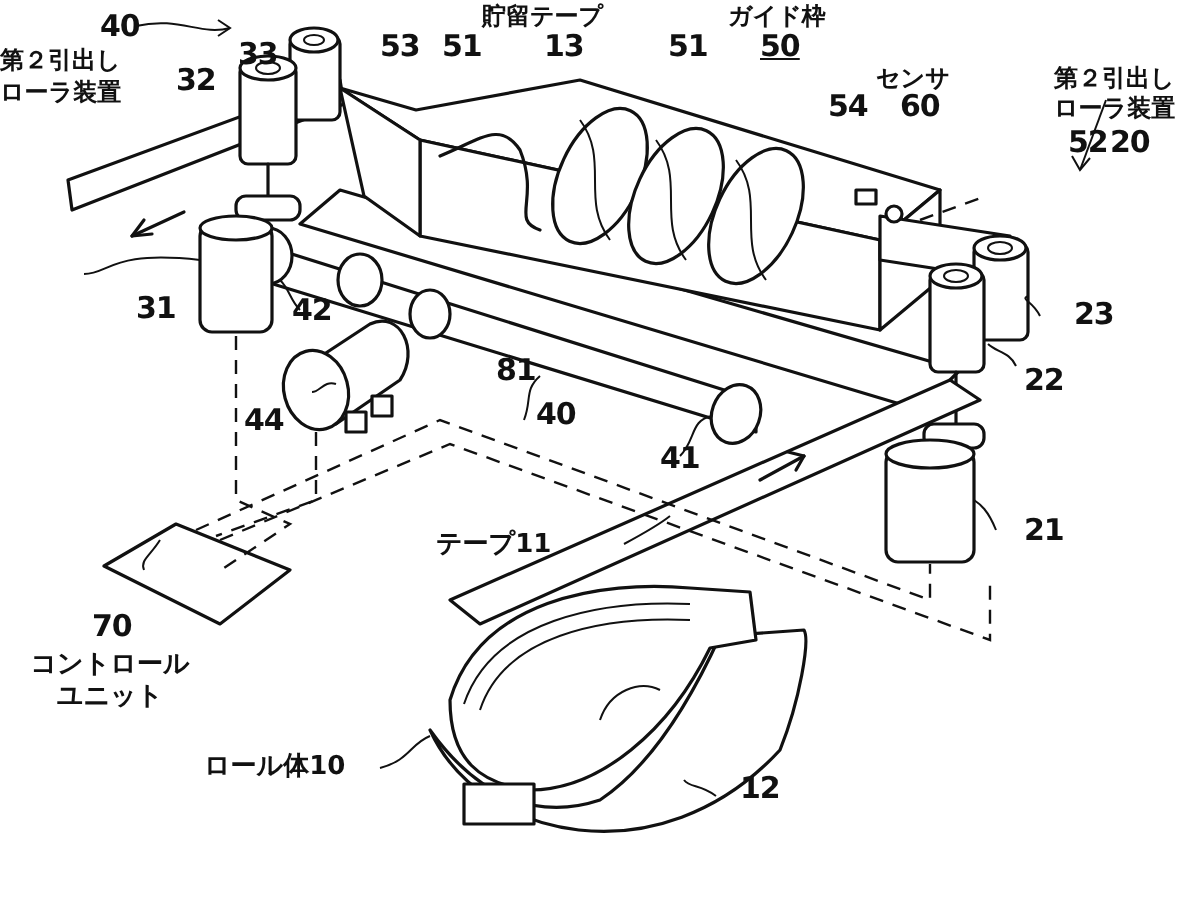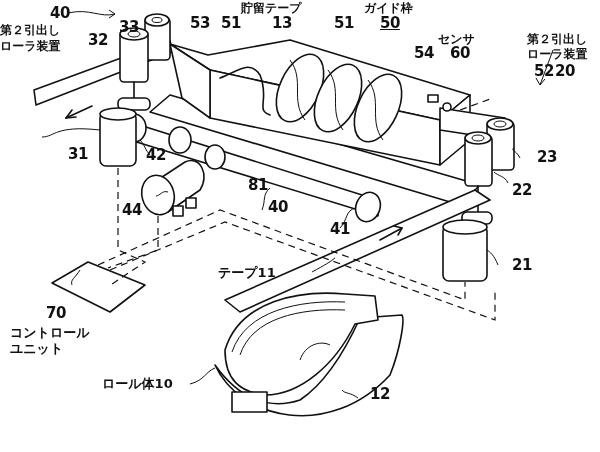--- a/index.html
+++ b/index.html
@@ -5,21 +5,21 @@
   html, body { margin: 0; padding: 0; background: #ffffff; }
   body { width: 600px; height: 452px; overflow: hidden; position: relative; font-family: "DejaVu Sans", sans-serif; }
   #fig { position: absolute; left: 0; top: 0; width: 600px; height: 452px; }
   .ln { fill: none; stroke: #111; stroke-width: 1.6; stroke-linejoin: round; stroke-linecap: round; }
   .thin { fill: none; stroke: #111; stroke-width: 1; }
   .fillw { fill: #fff; stroke: #111; stroke-width: 1.6; stroke-linejoin: round; }
   .dash { fill: none; stroke: #111; stroke-width: 1.2; stroke-dasharray: 7 5; }
   .lead { fill: none; stroke: #111; stroke-width: 1; }
   .lbl { position: absolute; font-size: 15px; font-weight: bold; color: #111; white-space: nowrap; line-height: 1; letter-spacing: -0.5px; }
   .jp { font-size: 12px; font-weight: bold; letter-spacing: 0; }
-  .ctr { text-align: left; }
+  .ctr { text-align: center; }
 </style>
 </head>
 <body>
 
 <svg id="fig" viewBox="0 0 600 452" xmlns="http://www.w3.org/2000/svg">
 
   <g>
     <polygon class="fillw" points="34,90 170,40 172,52 36,105"></polygon>
   </g>
   <g>

